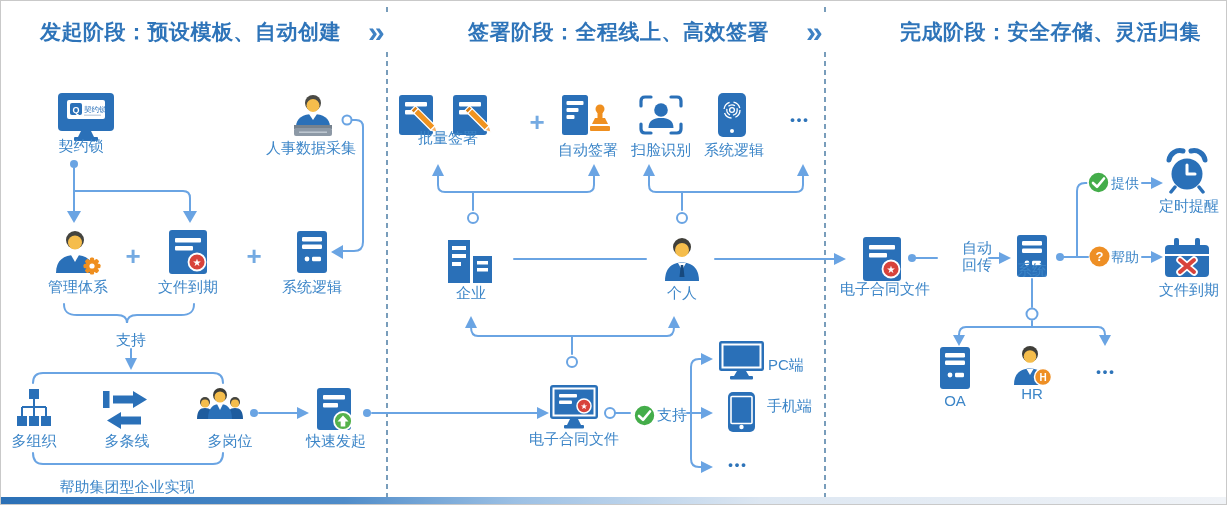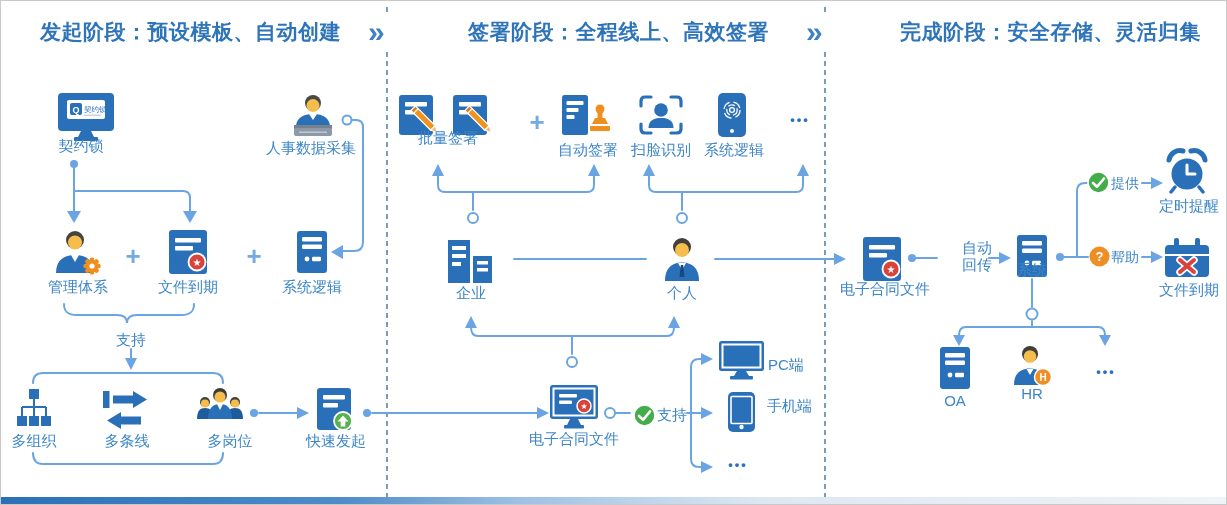--- a/index.html
+++ b/index.html
@@ -217,20 +217,21 @@
         <path d="M0,22 C0,14 3,11 8,11 C13,11 16,14 16,22 Z" fill="#1e5c9e"></path>
       </g>
       <circle cx="26" cy="8" r="7" fill="#3c3c37"></circle>
         <circle cx="26" cy="10" r="5.5" fill="#f5bd4c"></circle>
       <path d="M14,32 C14,21 19,17 26,17 C33,17 38,21 38,32 Z" fill="#2a70b8"></path>
       <polygon points="23,17 29,17 26,23" fill="#fff"></polygon>
     </svg>
   </div>
   <div class="lbl" style="left:189px;top:431px;width:80px">多岗位</div>
 
+  <div class="lbl" style="left:26px;top:477px;width:200px">帮助集团型企业实现</div>
 
   <div class="node" style="left:316px;top:387px">
     <svg width="40" height="46">
       <rect x="0" y="0" width="34" height="42" rx="3" fill="#2a70b8"></rect>
       <rect x="6" y="7" width="22" height="4.5" rx="1" fill="#fff"></rect>
       <rect x="6" y="15" width="15" height="4.5" rx="1" fill="#fff"></rect>
       <circle cx="26" cy="33" r="9" fill="#56b24c" stroke="#fff" stroke-width="1.8"></circle>
       <polygon points="26,27.5 31.5,33.5 28.3,33.5 28.3,38.5 23.7,38.5 23.7,33.5 20.5,33.5" fill="#fff"></polygon>
     </svg>
   </div>

